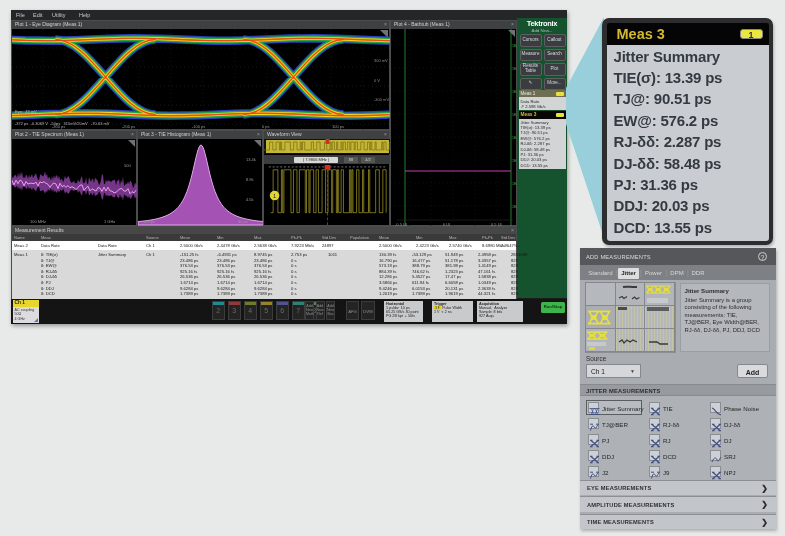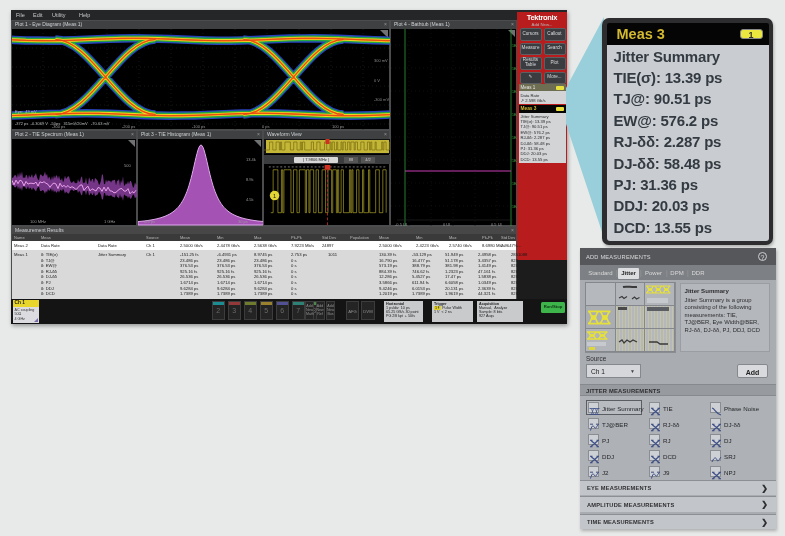--- a/index.html
+++ b/index.html
@@ -104,21 +104,21 @@
           <text x="121" y="133" fill="#3fae4a" font-size="3.5">1E-6</text>
           <text x="121" y="156" fill="#3fae4a" font-size="3.5">1E-7</text>
           <text x="121" y="179" fill="#3fae4a" font-size="3.5">1E-8</text>
           <path d="M 14 142 H 120" stroke="#c83cb4" stroke-width="1"></path>
           <path d="M 6 191 h 116" stroke="#333" stroke-width="0.5"></path>
           <text x="4" y="197" fill="#999" font-size="4">-0.5 UI</text>
           <text x="52" y="197" fill="#999" font-size="4">0 UI</text>
           <text x="100" y="197" fill="#999" font-size="4">0.5 UI</text>
         </svg>
 </div>
-<div class="abs" style="left:506px;top:2px;width:50px;height:248px;background:#b91c1c">
+<div class="abs" style="left:506px;top:8px;width:50px;height:280px;background:#14532d">
 <div class="tiny" style="left:0;top:1px;width:50px;text-align:center;font-size:7.5px;font-weight:bold;color:#fff;letter-spacing:-0.3px">Tektronix</div>
 <div class="tiny" style="left:0;top:10px;width:50px;text-align:center;font-size:4.3px;color:#b8babc">Add New...</div>
 <div class="sbtn" style="left:2.5px;top:16px;width:22px;height:12.5px">Cursors</div>
 <div class="sbtn" style="left:26.5px;top:16px;width:22px;height:12.5px">Callout</div>
 <div class="sbtn" style="left:2.5px;top:30.5px;width:22px;height:12.5px">Measure</div>
 <div class="sbtn" style="left:26.5px;top:30.5px;width:22px;height:12.5px">Search</div>
 <div class="sbtn" style="left:2.5px;top:45.0px;width:22px;height:12.5px">Results<br>Table</div>
 <div class="sbtn" style="left:26.5px;top:45.0px;width:22px;height:12.5px">Plot</div>
 <div class="sbtn" style="left:2.5px;top:59.5px;width:22px;height:12.5px">✎</div>
 <div class="sbtn" style="left:26.5px;top:59.5px;width:22px;height:12.5px">More...</div>

